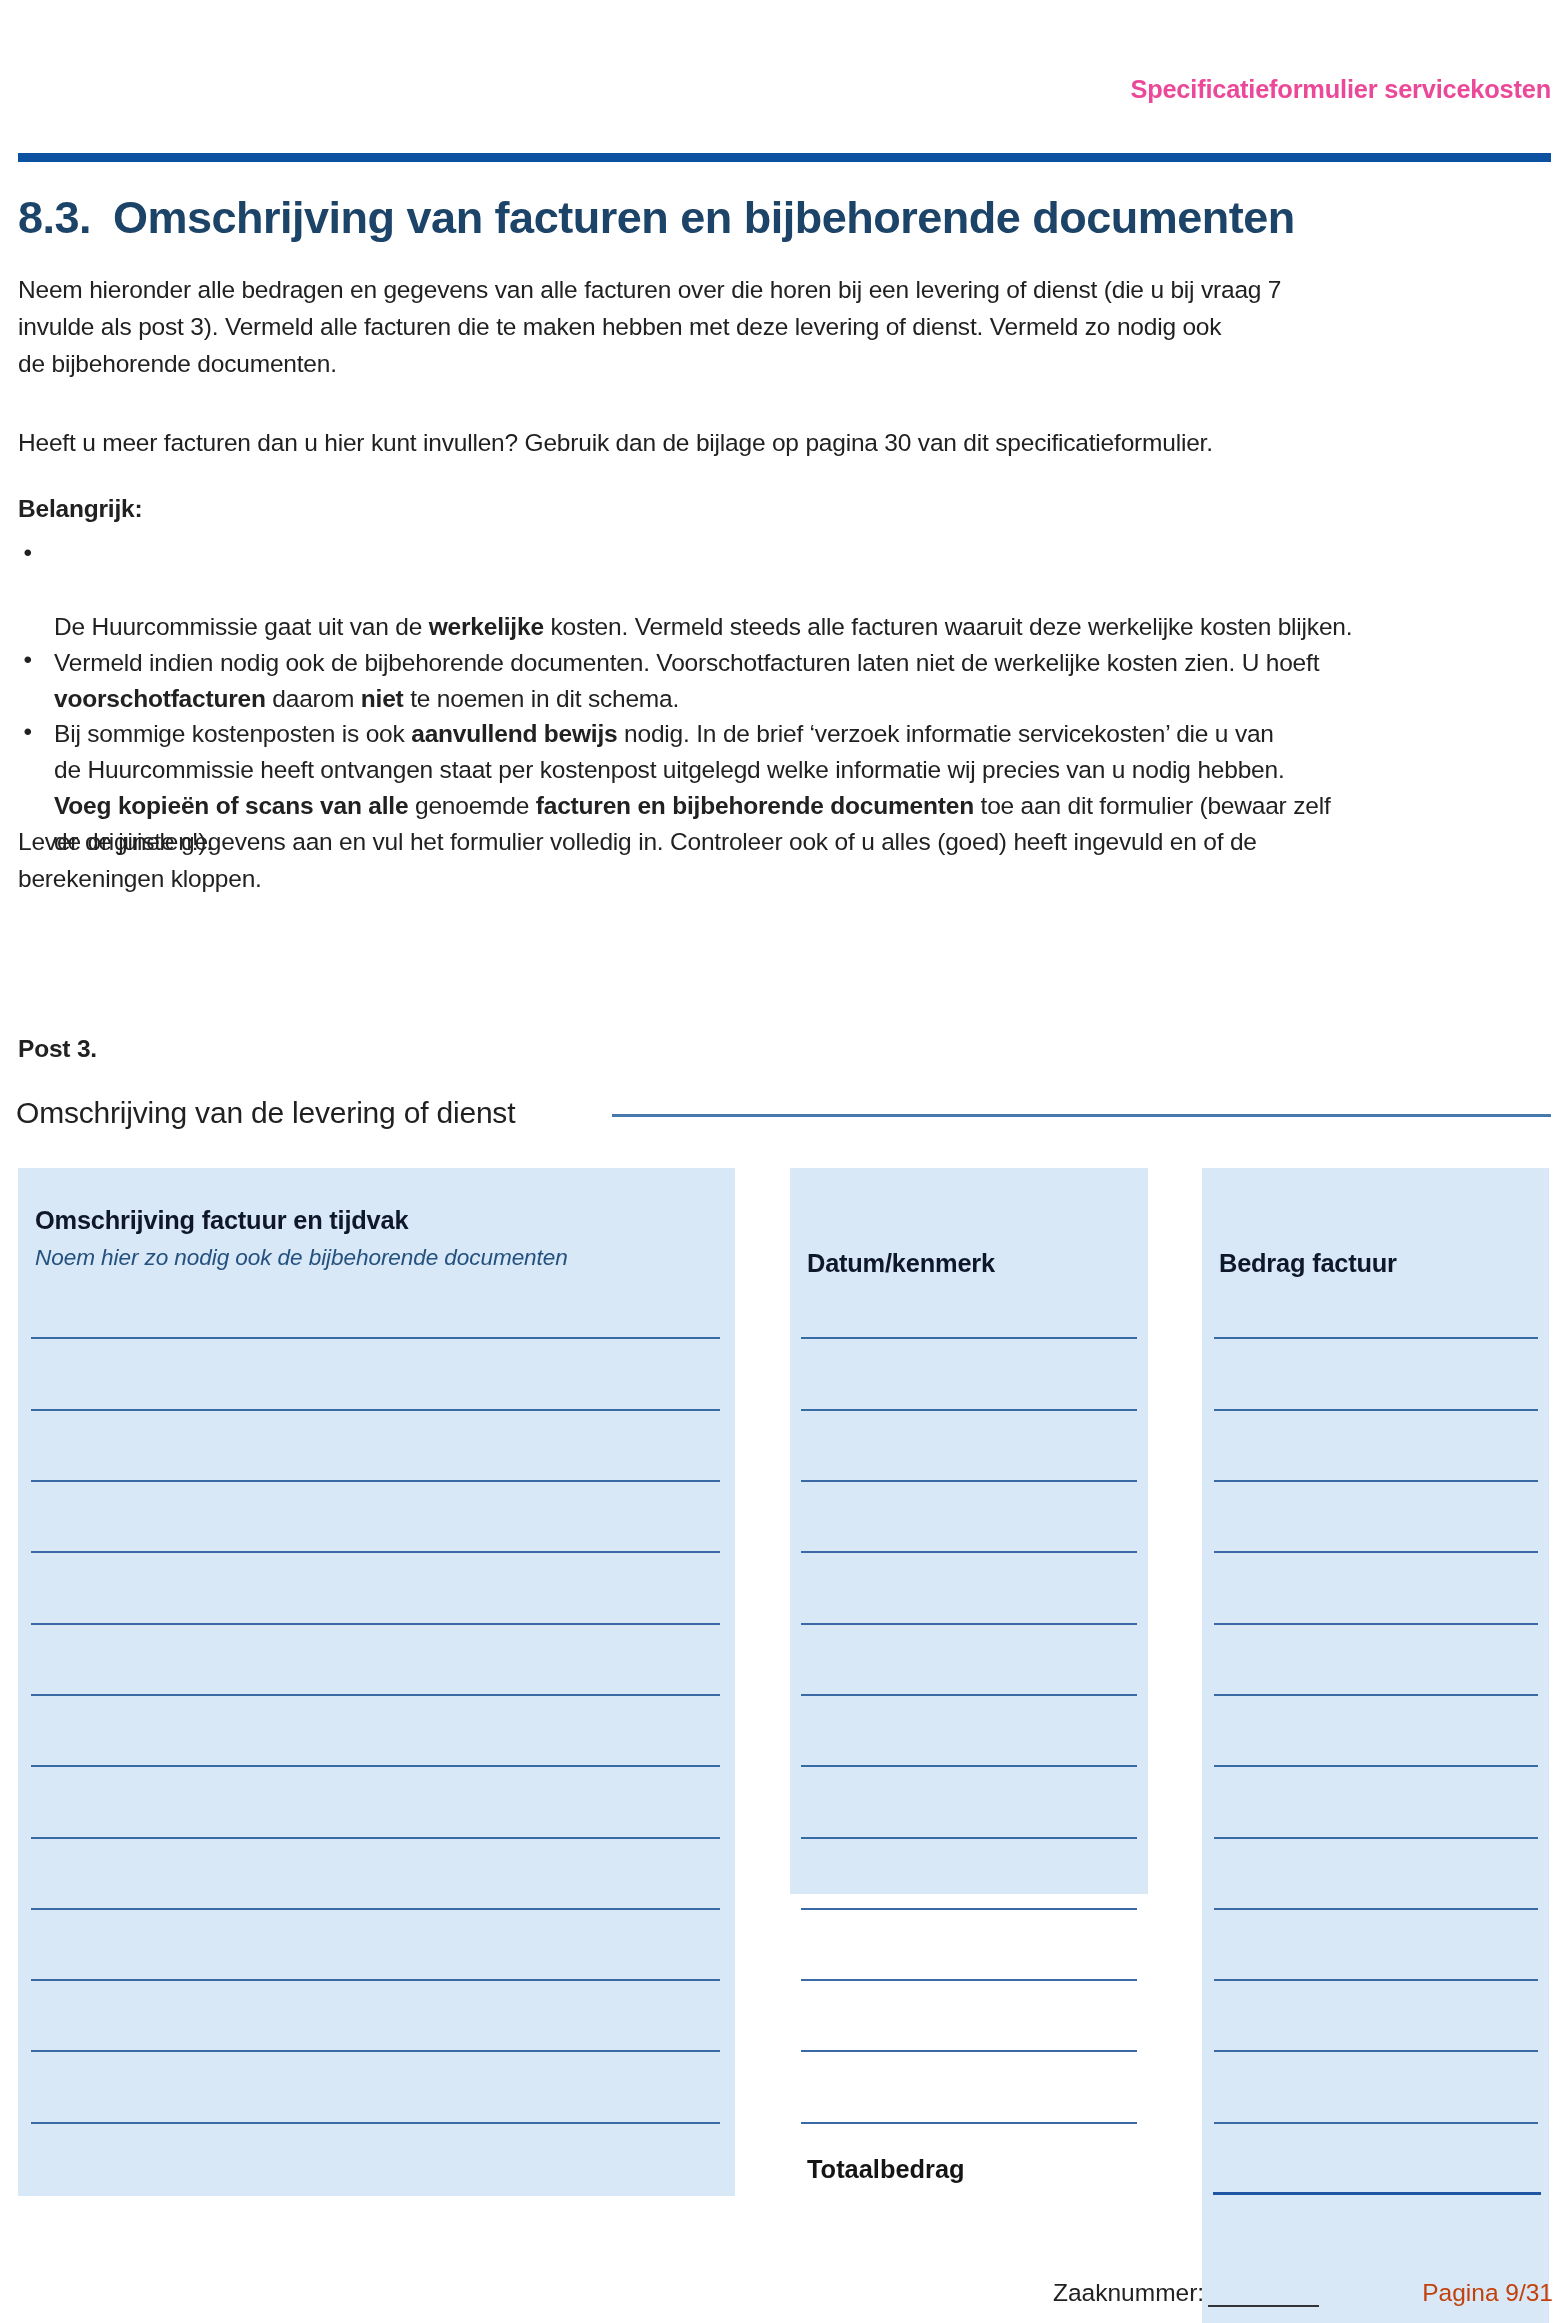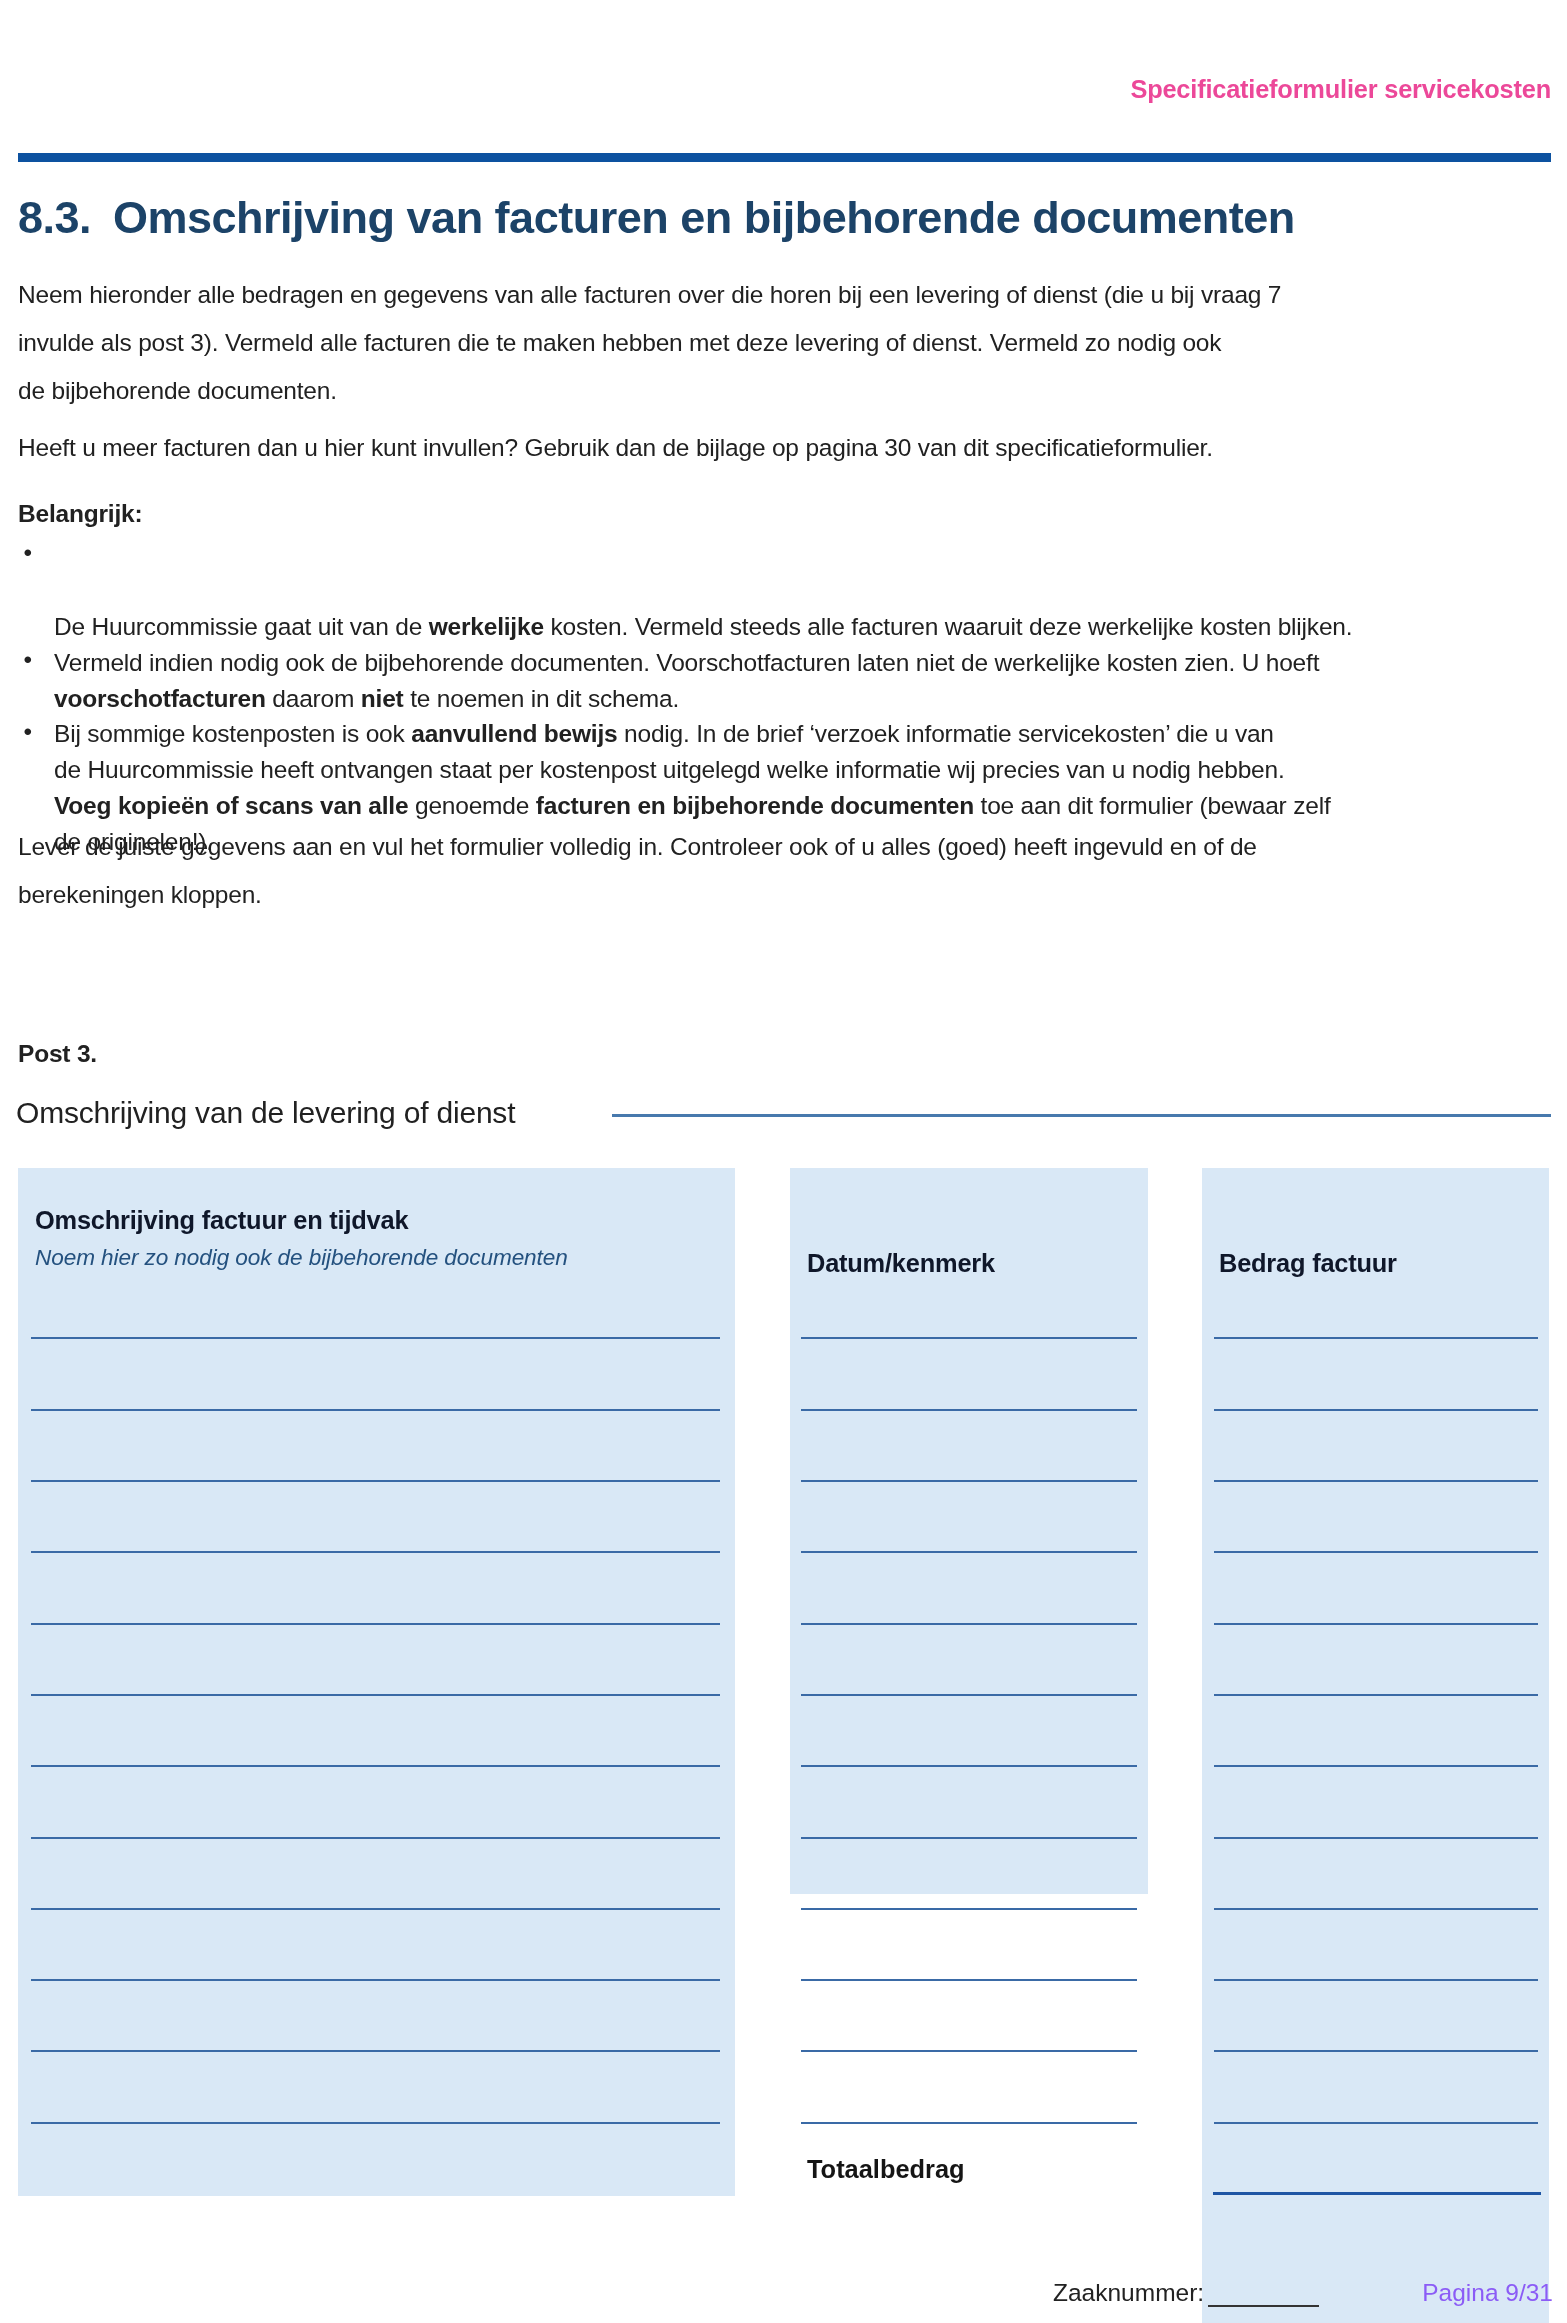--- a/index.html
+++ b/index.html
@@ -19,21 +19,21 @@
     letter-spacing:-0.2px;
   }
   .rule{left:18px;right:17px;top:153px;height:8.5px;background:#0d52a0;}
   .h-num,.h-title{
     top:192px;font-size:45px;font-weight:bold;color:#1c4368;letter-spacing:-0.5px;
   }
   .h-num{left:18px;}
   .h-title{left:113px;}
   .bodytext{
     left:18px;width:1507px;
-    font-size:24.5px;line-height:48px;color:#212121;
+    font-size:24.5px;line-height:37px;color:#212121;
     white-space:pre-line;letter-spacing:-0.2px;
     margin:0;
   }
   .bold{font-weight:bold;}
   .bullet{
     left:18px;width:1507px;padding-left:36px;box-sizing:border-box;
     font-size:24.5px;line-height:36px;white-space:pre-line;letter-spacing:-0.2px;
   }
   .bullet .marker{position:absolute;left:5.6px;top:-1.9px;white-space:normal;}
   .field-label{left:16px;top:1096px;font-size:30px;letter-spacing:-0.2px;}
@@ -51,21 +51,21 @@
     font-size:22.6px;font-style:italic;color:#24517f;letter-spacing:-0.1px;
   }
   .box2-title,.box3-title{left:17px;top:81px;}
   .write-line{
     position:absolute;left:13px;right:15px;height:1.9px;background:#3a6aa6;
   }
   .total-label{left:17px;top:987px;font-size:25.4px;font-weight:600;color:#151515;}
   .total-line{position:absolute;left:11.3px;right:8.5px;top:1024px;height:2.8px;background:#1e55a4;}
   .footer-case-label{left:1053px;top:2279px;font-size:24.5px;color:#222;}
   .footer-case-line{left:1208px;top:2305px;width:111px;height:1.9px;background:#333;}
-  .footer-page{right:15px;top:2279px;font-size:24.5px;color:#8b5cf6;}
+  .footer-page{right:15px;top:2279px;font-size:24.5px;color:#c2410c;}
 </style>
 </head>
 <body>
 
 <div class="page">
 
   <div class="abs doc-title">Specificatieformulier servicekosten</div>
   <div class="abs rule"></div>
 
   <div class="abs h-num">8.3.</div>

